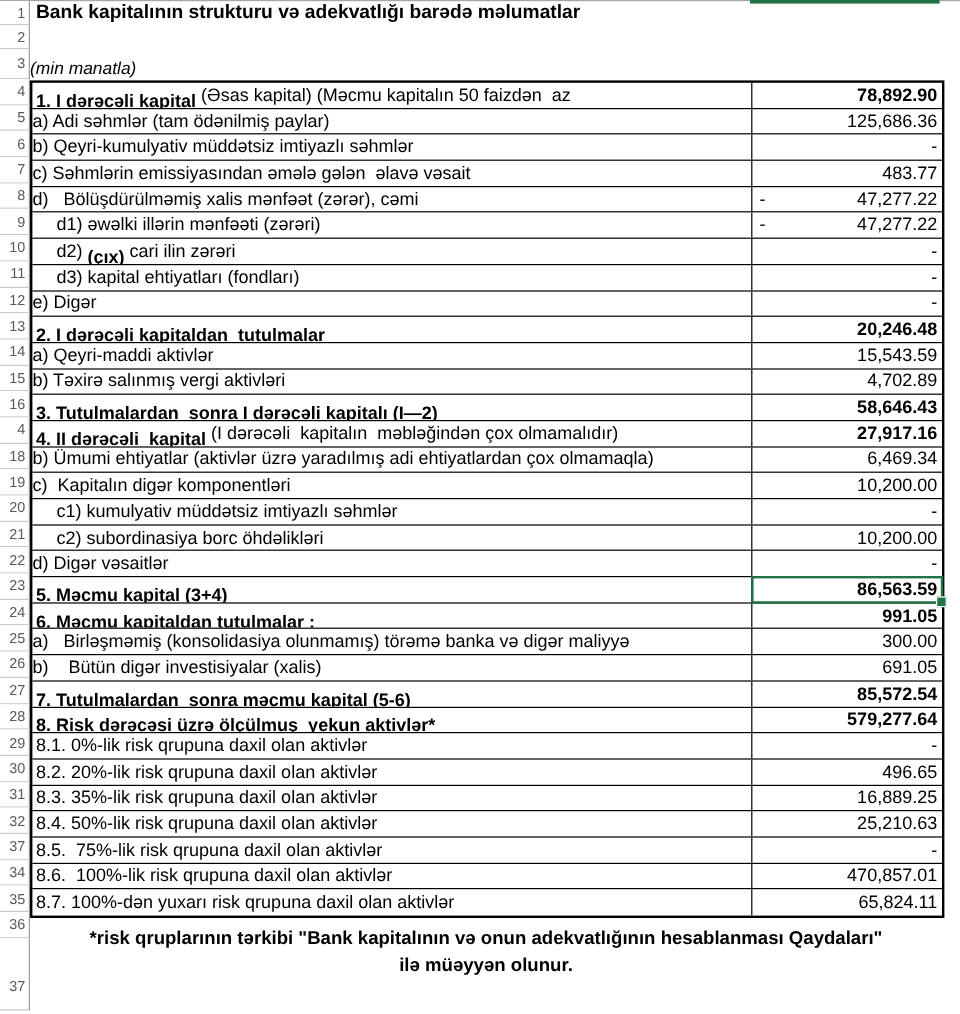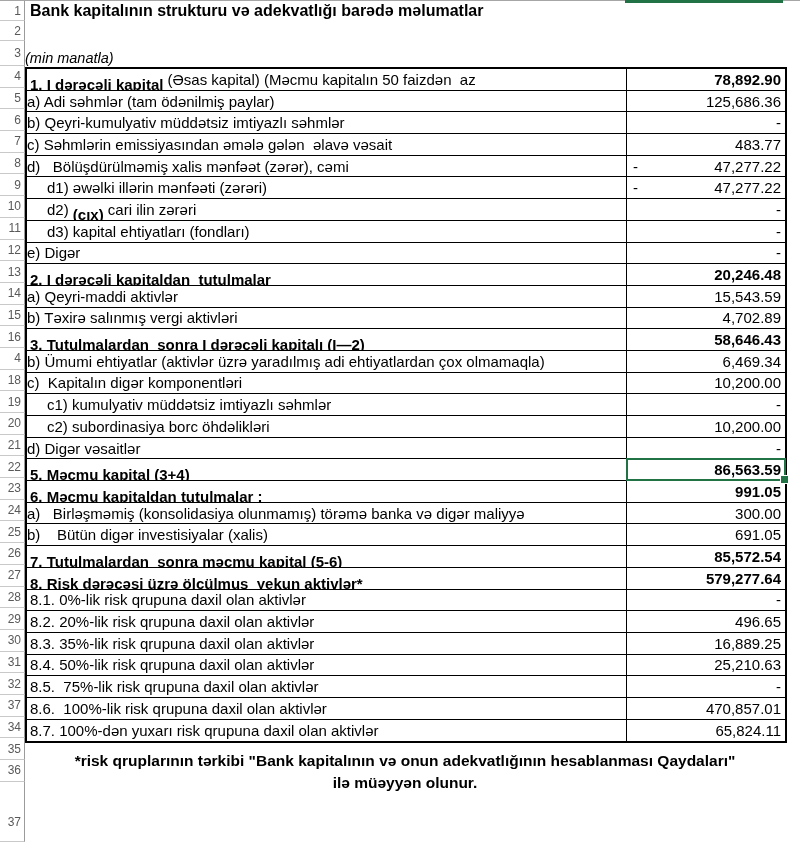--- a/index.html
+++ b/index.html
@@ -170,20 +170,26 @@
               <span>4,702.89</span>
             </div>
           </div>
           <div class="trow">
             <div class="c-label ind0"><span></span><b>3. Tutulmalardan  sonra I dərəcəli kapitalı (I—2)</b><span></span></div>
             <div class="c-value vb">
               <span>58,646.43</span>
             </div>
           </div>
           <div class="trow">
+            <div class="c-label ind0"><span></span><b>4. II dərəcəli  kapital</b><span> (I dərəcəli  kapitalın  məbləğindən çox olmamalıdır)</span></div>
+            <div class="c-value vb">
+              <span>27,917.16</span>
+            </div>
+          </div>
+          <div class="trow">
             <div class="c-label ind1"><span>b) Ümumi ehtiyatlar (aktivlər üzrə yaradılmış adi ehtiyatlardan çox olmamaqla)</span><b></b><span></span></div>
             <div class="c-value">
               <span>6,469.34</span>
             </div>
           </div>
           <div class="trow">
             <div class="c-label ind1"><span>c)  Kapitalın digər komponentləri</span><b></b><span></span></div>
             <div class="c-value">
               <span>10,200.00</span>
             </div>

